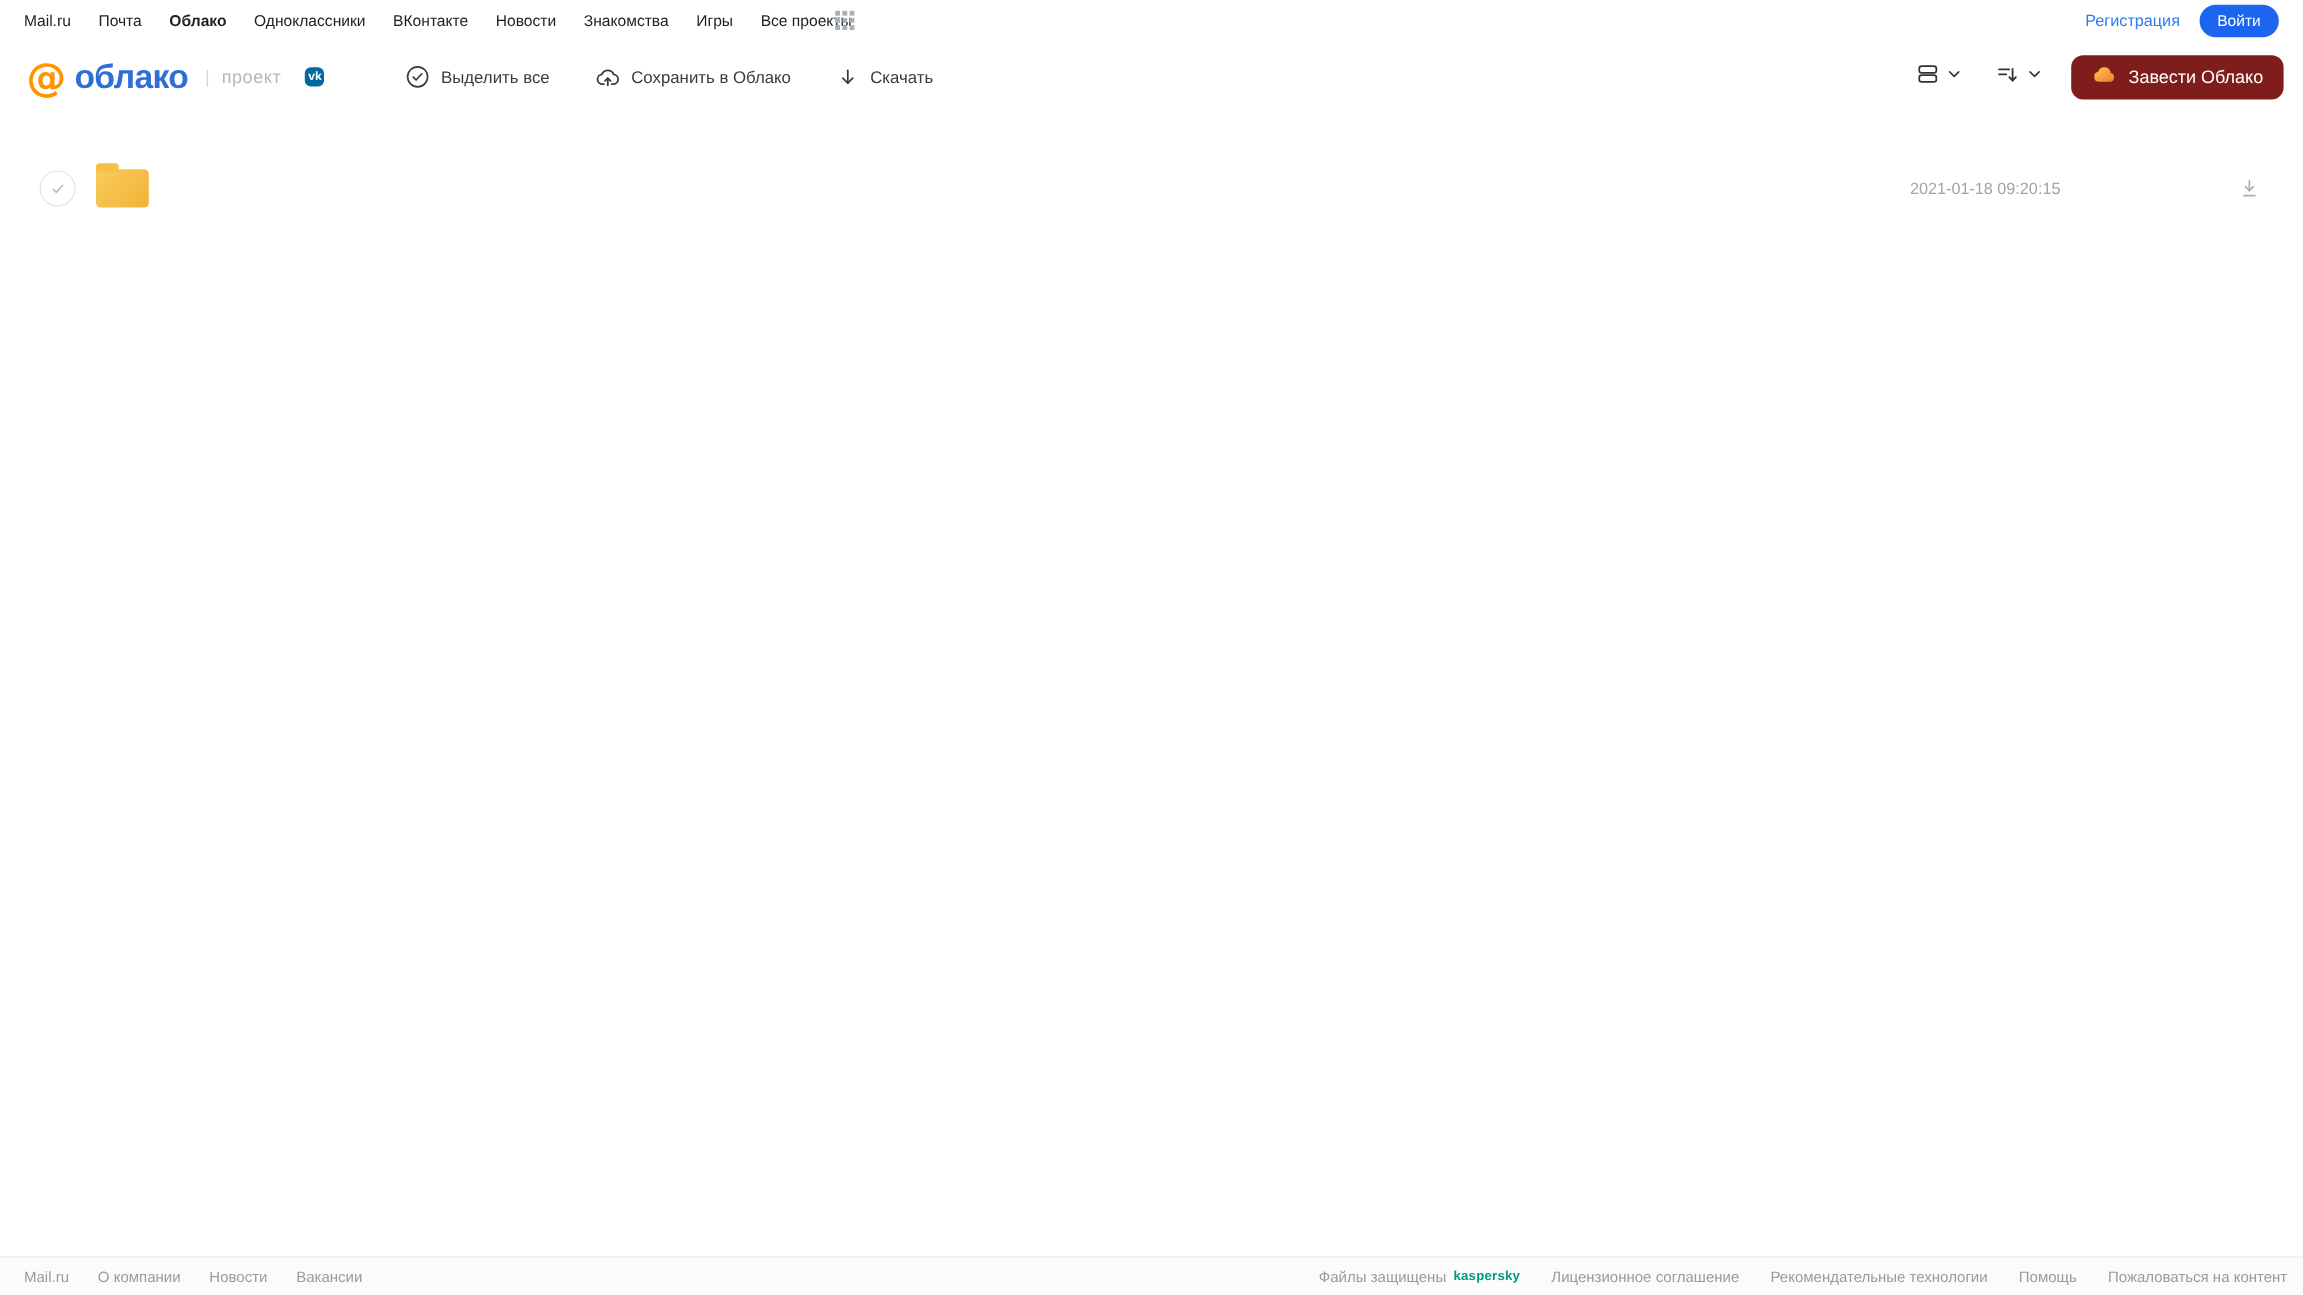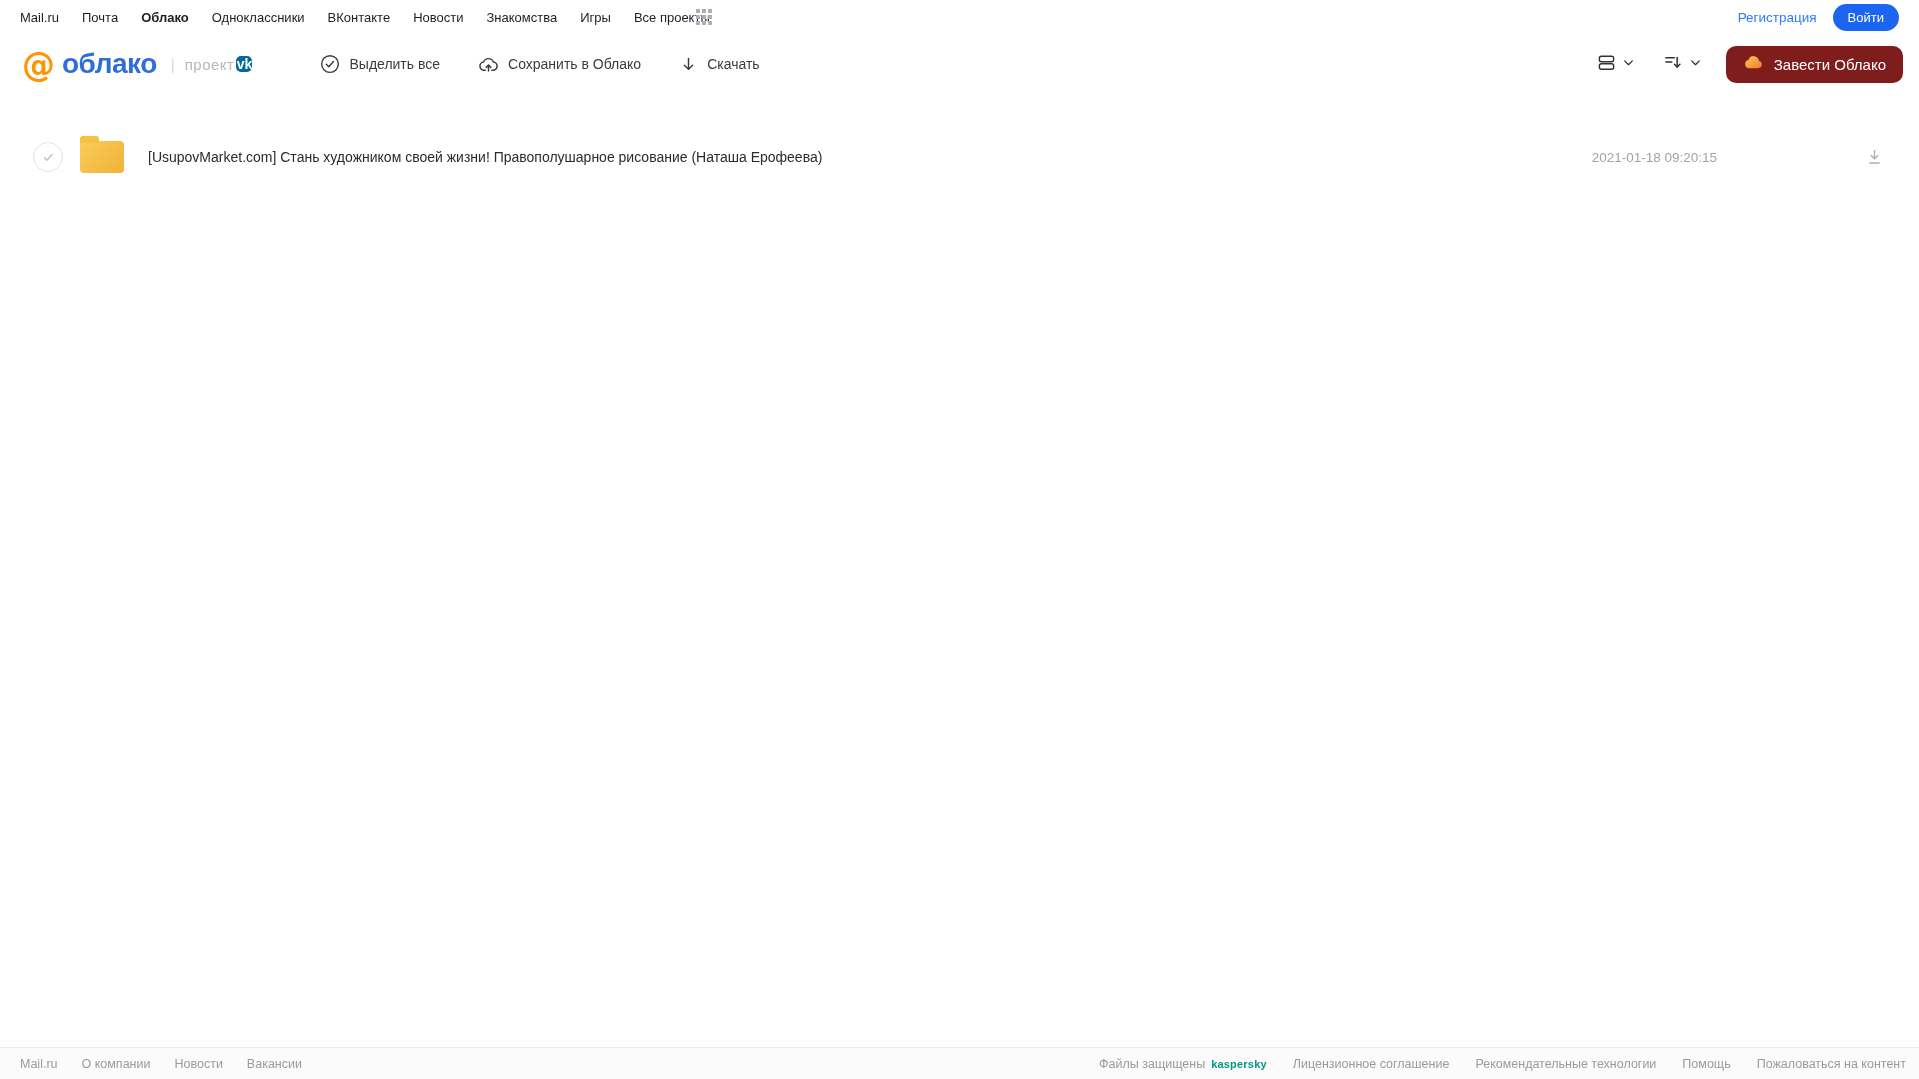--- a/index.html
+++ b/index.html
@@ -22,22 +22,22 @@
   
   .header { height:60px; display:flex; align-items:center; padding:0 16px 0 22px; }
   .logo { display:flex; align-items:center; cursor:pointer; }
   .at-glyph { color:#ff9400; font-size:33px; font-weight:700; line-height:1;
     margin-right:7px; font-family:"DejaVu Sans", sans-serif; }
   .logo-word { color:#2f6ed8; font-size:28px; font-weight:700; letter-spacing:-0.5px; }
   .logo-sub { display:flex; align-items:center; margin-left:14px; color:#b3b8bf; }
   .logo-sep { color:#d4d7dc; font-size:15px; margin-right:10px; }
   .logo-project { font-size:15px; letter-spacing:0.5px; }
   .vk-badge { width:16px; height:16px; border-radius:5px; background:#0369a1; color:#fff;
-    font-size:14px; font-weight:700; display:inline-flex; align-items:center;
-    justify-content:center; margin-left:2px; }
+    font-size:10px; font-weight:700; display:inline-flex; align-items:center;
+    justify-content:center; margin-left:20px; }
 
   .toolbar { display:flex; align-items:center; gap:38px; margin-left:68px; }
   .tool-btn { display:flex; align-items:center; gap:9px; font-size:14px; color:#383c40;
     cursor:pointer; white-space:nowrap; }
   .tool-btn svg { display:block; }
 
   .header-right { margin-left:auto; display:flex; align-items:center; }
   .icon-ctl { display:flex; align-items:center; gap:6px; cursor:pointer; color:#2e3236; }
   .icon-ctl + .icon-ctl { margin-left:28px; }
   .get-cloud-btn { margin-left:24px; background:#7f1d1d; color:#fff; border:none;
@@ -198,21 +198,20 @@
 
   <div>
 
       <div class="file-row">
         <span class="row-check">
           <svg width="15" height="15" viewBox="0 0 24 24" fill="none" stroke="#bdbdbd" stroke-width="2.2" stroke-linecap="round" stroke-linejoin="round">
             <path d="M5.5 12.5l4 4 8.5-9.5"></path>
           </svg>
         </span>
         <span class="folder-icon"></span>
-        <span class="file-name">[UsupovMarket.com] Стань художником своей жизни! Правополушарное рисование (Наташа Ерофеева)</span>
         <span class="row-spacer"></span>
         <span class="file-date">2021-01-18 09:20:15</span>
         <span class="row-download">
           <svg width="19" height="19" viewBox="0 0 24 24" fill="none" stroke="#aeaeae" stroke-width="1.8" stroke-linecap="round" stroke-linejoin="round">
             <path d="M12 3.5v10"></path>
             <path d="M7.8 9.5l4.2 4.2 4.2-4.2"></path>
             <path d="M5.5 19h13" stroke-linecap="butt"></path>
           </svg>
         </span>
       </div>

